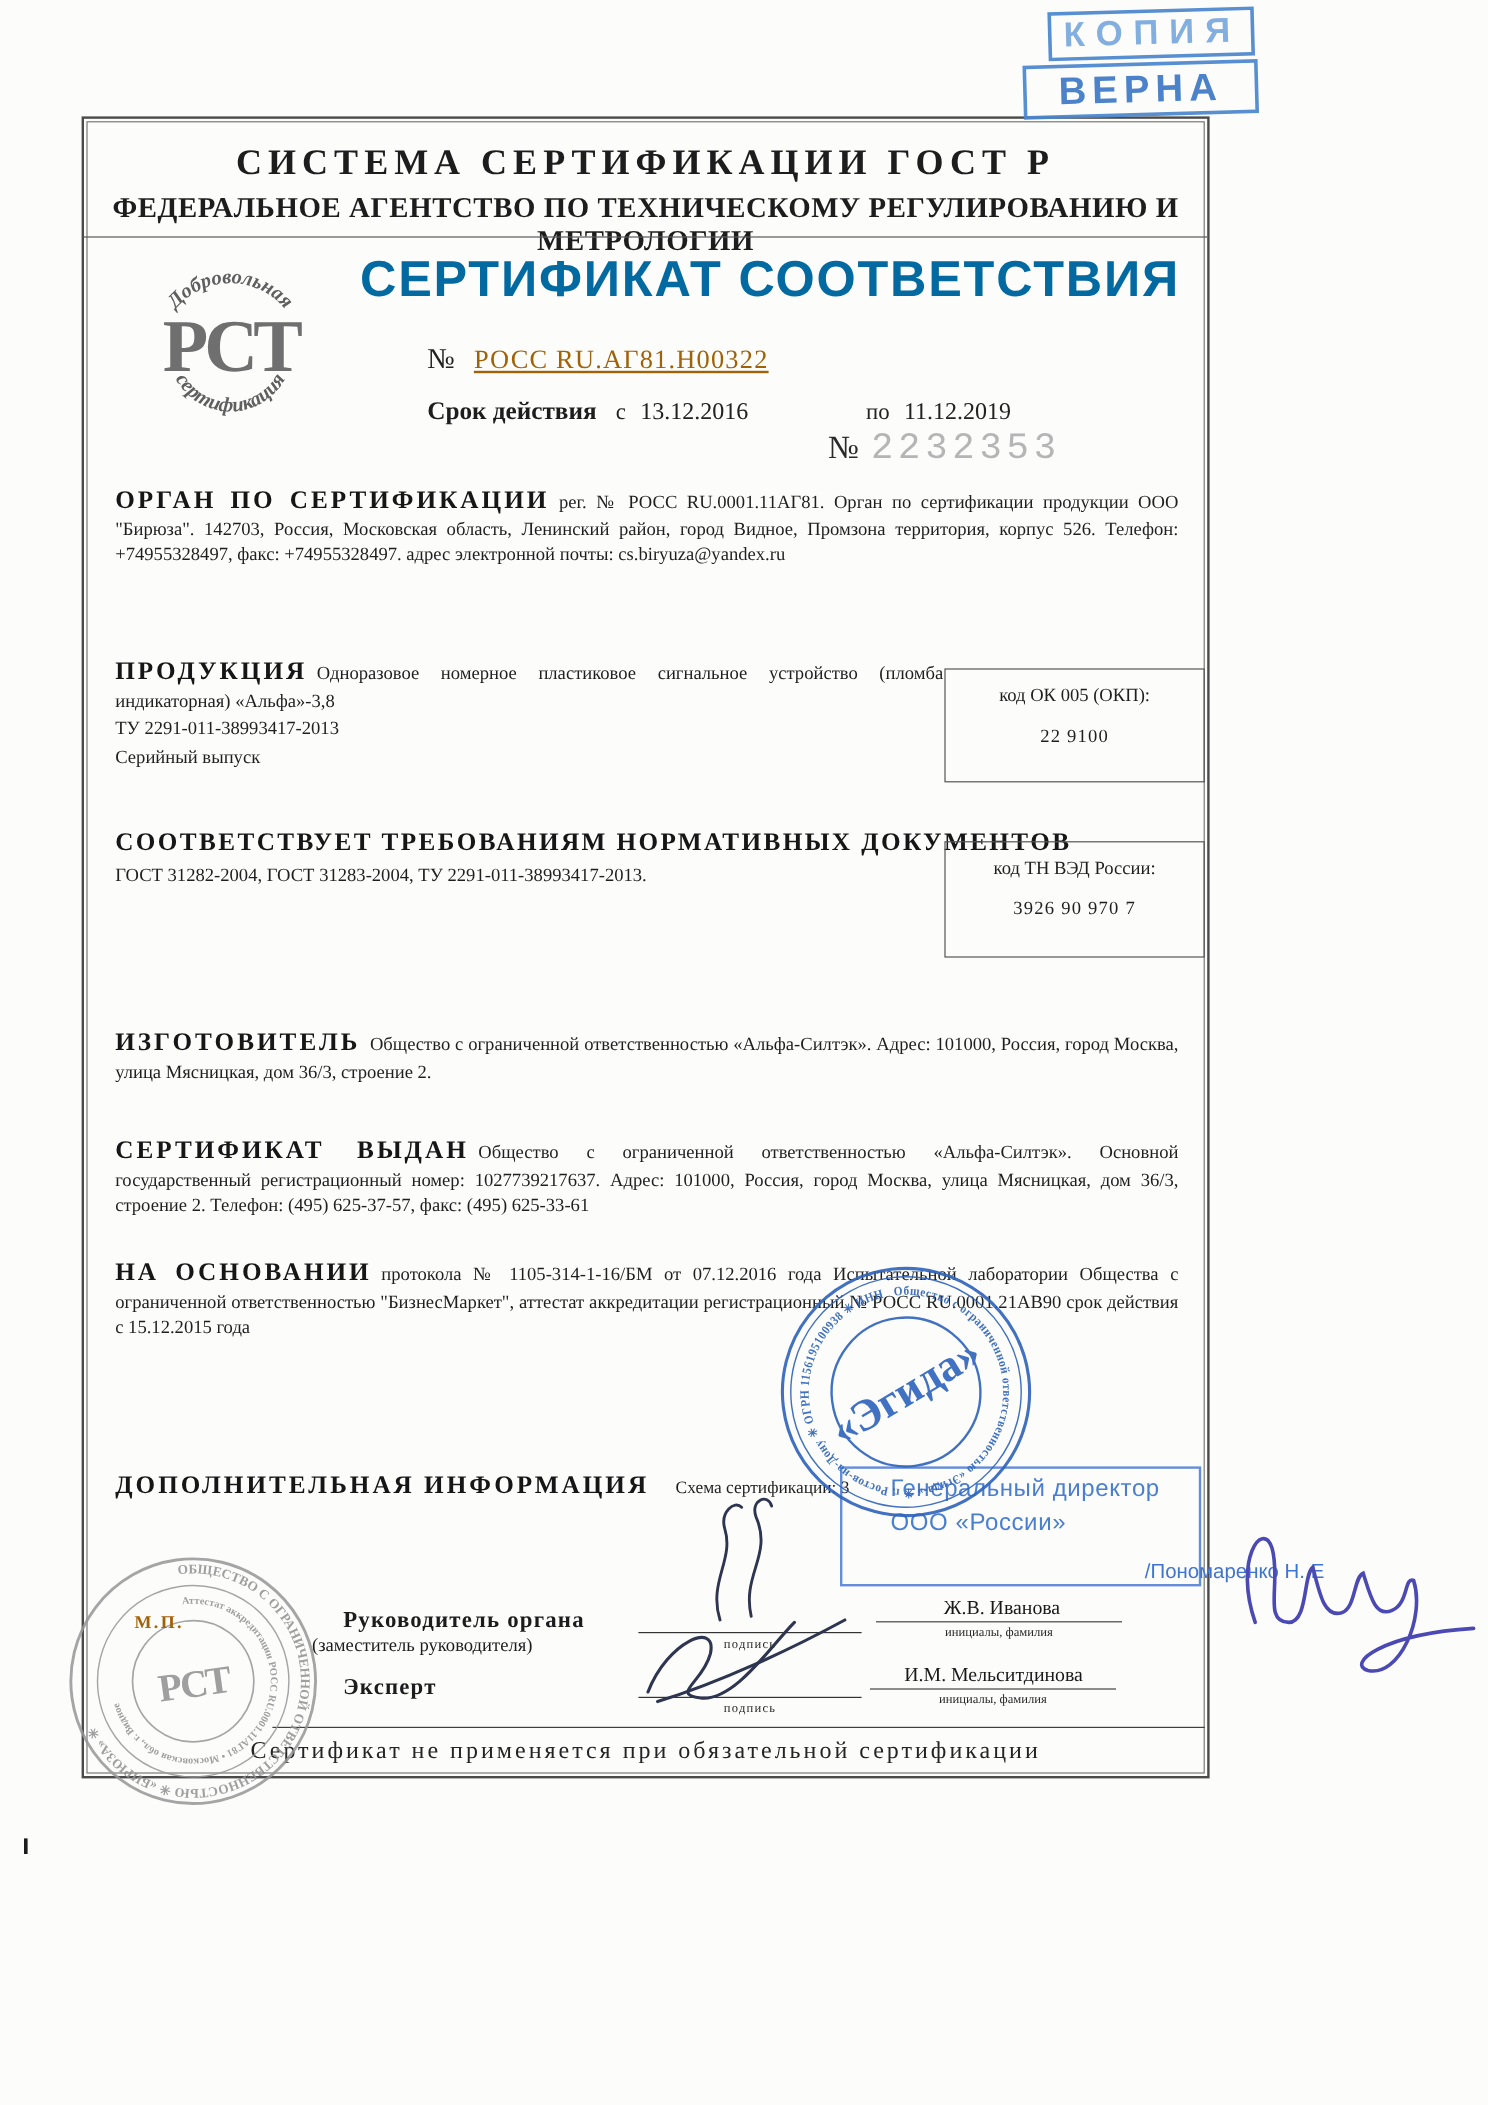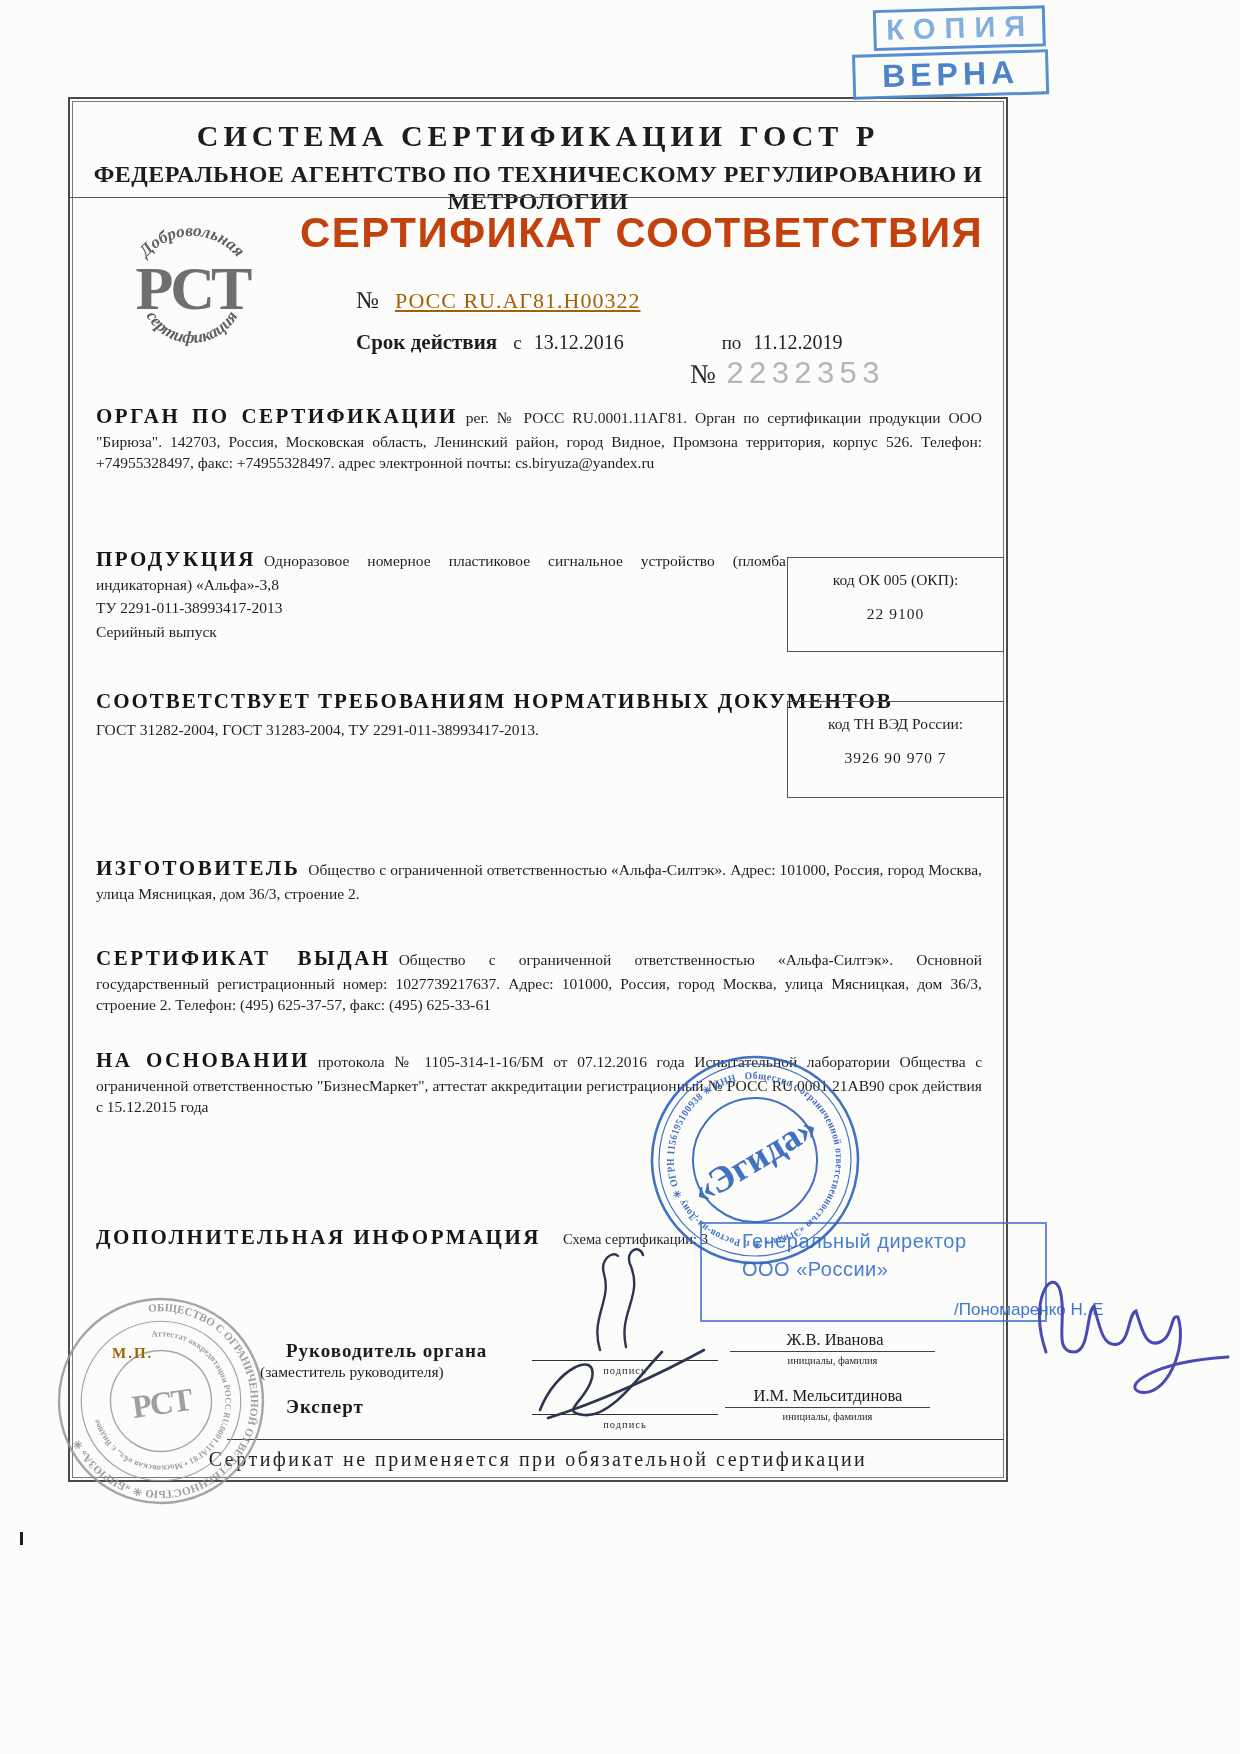--- a/index.html
+++ b/index.html
@@ -31,21 +31,21 @@
   .hdr2 { position:absolute; top:62px; left:0; right:0; text-align:center;
           font-size:24px; font-weight:bold; letter-spacing:.5px; color:#1d1d1d; }
   .hdr-rule { position:absolute; top:98px; left:0; right:0; border-top:1.5px solid #5a5a5a; }
 
   .rst-logo { position:absolute; left:46px; top:112px; width:152px; height:150px; }
   .logo-arc { font-size:17px; font-weight:bold; font-style:italic; fill:#5f5f5f; }
   .logo-mono { font-size:62px; font-weight:bold; fill:#6f6f6f; letter-spacing:-4px; }
 
   .title { position:absolute; left:230px; top:110px; white-space:nowrap;
            font-family:"Liberation Sans", sans-serif; font-weight:bold;
-           font-size:42px; letter-spacing:1.5px; color:#c2410c; }
+           font-size:42px; letter-spacing:1.5px; color:#0369a1; }
 
   .cert-no { position:absolute; left:286px; top:188px; white-space:nowrap; }
   .no-mark { font-size:24px; color:#222; margin-right:16px; }
   .no-val  { font-size:22px; letter-spacing:1px; color:#a16207;text-decoration:underline; }
 
   .validity { position:absolute; left:286px; top:231px; white-space:nowrap; }
   .v-label { font-size:21px; font-weight:bold; color:#1d1d1d; }
   .v-word  { font-size:19px; margin-left:16px; }
   .v-date  { font-size:20px; margin-left:12px; }
   .v-po    { margin-left:98px; }
@@ -113,21 +113,21 @@
                 z-index:4; opacity:.85; transform:rotate(-8deg); }
   .g-ring { fill:none; stroke:#979797; }
   .g-text { fill:#8f8f8f; font-weight:bold; }
 
   .stamp-egida { position:absolute; left:648px; top:1053px; width:214px; height:214px;
                  z-index:6; opacity:.9; transform:rotate(-7deg); }
   .e-ring { fill:none; stroke:#2e63bb; }
   .e-text { fill:#2e63bb; font-weight:bold; letter-spacing:.5px; }
   .e-center { fill:#2d62bd; font-size:37px; font-weight:bold; }
 
-  .director-stamp { position:absolute; left:700px; top:1222px; width:347px; height:100px;
+  .director-stamp { position:absolute; left:700px; top:1222px; width:301px; height:100px;
                     border:2px solid rgba(62,112,210,.8); z-index:5;
                     font-family:"Liberation Sans", sans-serif; color:#4a7fd0;padding-left:24px; }
   .dir-line1 { position:absolute; left:40px; top:6px;  font-size:20px; letter-spacing:.5px; }
   .dir-line2 { position:absolute; left:40px; top:34px; font-size:20px; letter-spacing:.5px; }
   .dir-name  { position:absolute; left:252px; top:76px; white-space:nowrap; font-size:17px; color:#3f74cf; }
 
   .signatures { position:absolute; left:0; top:0; width:1240px; height:1754px;
                 z-index:7; pointer-events:none; }
 
   .print-footer { position:absolute; left:68px; top:1497px; width:940px; text-align:center;

